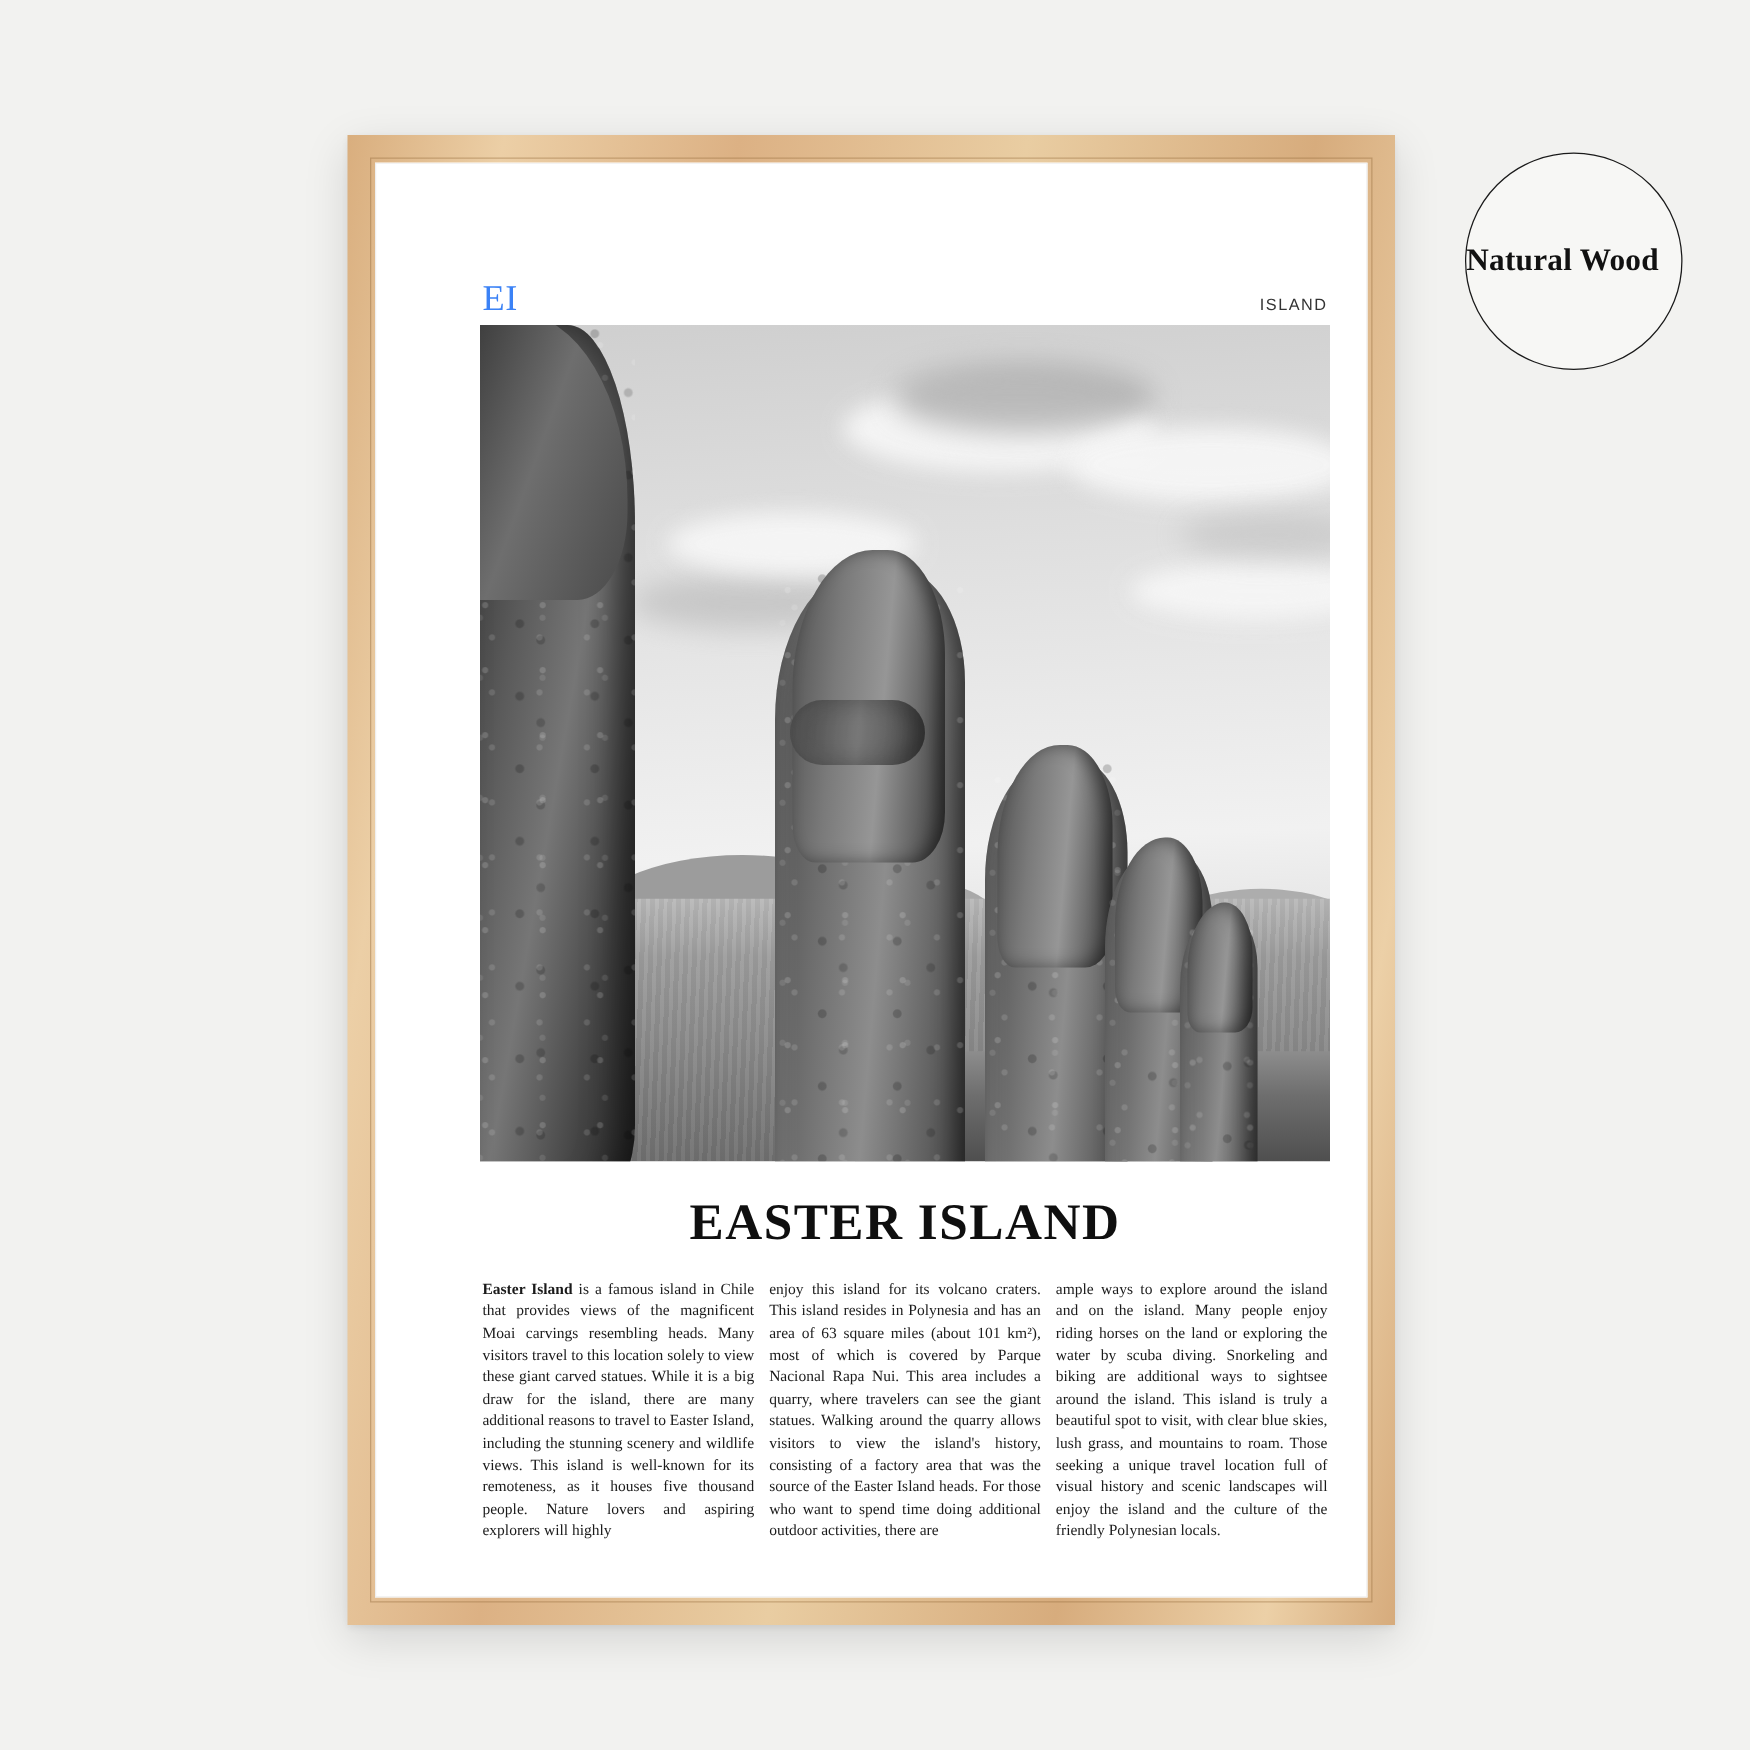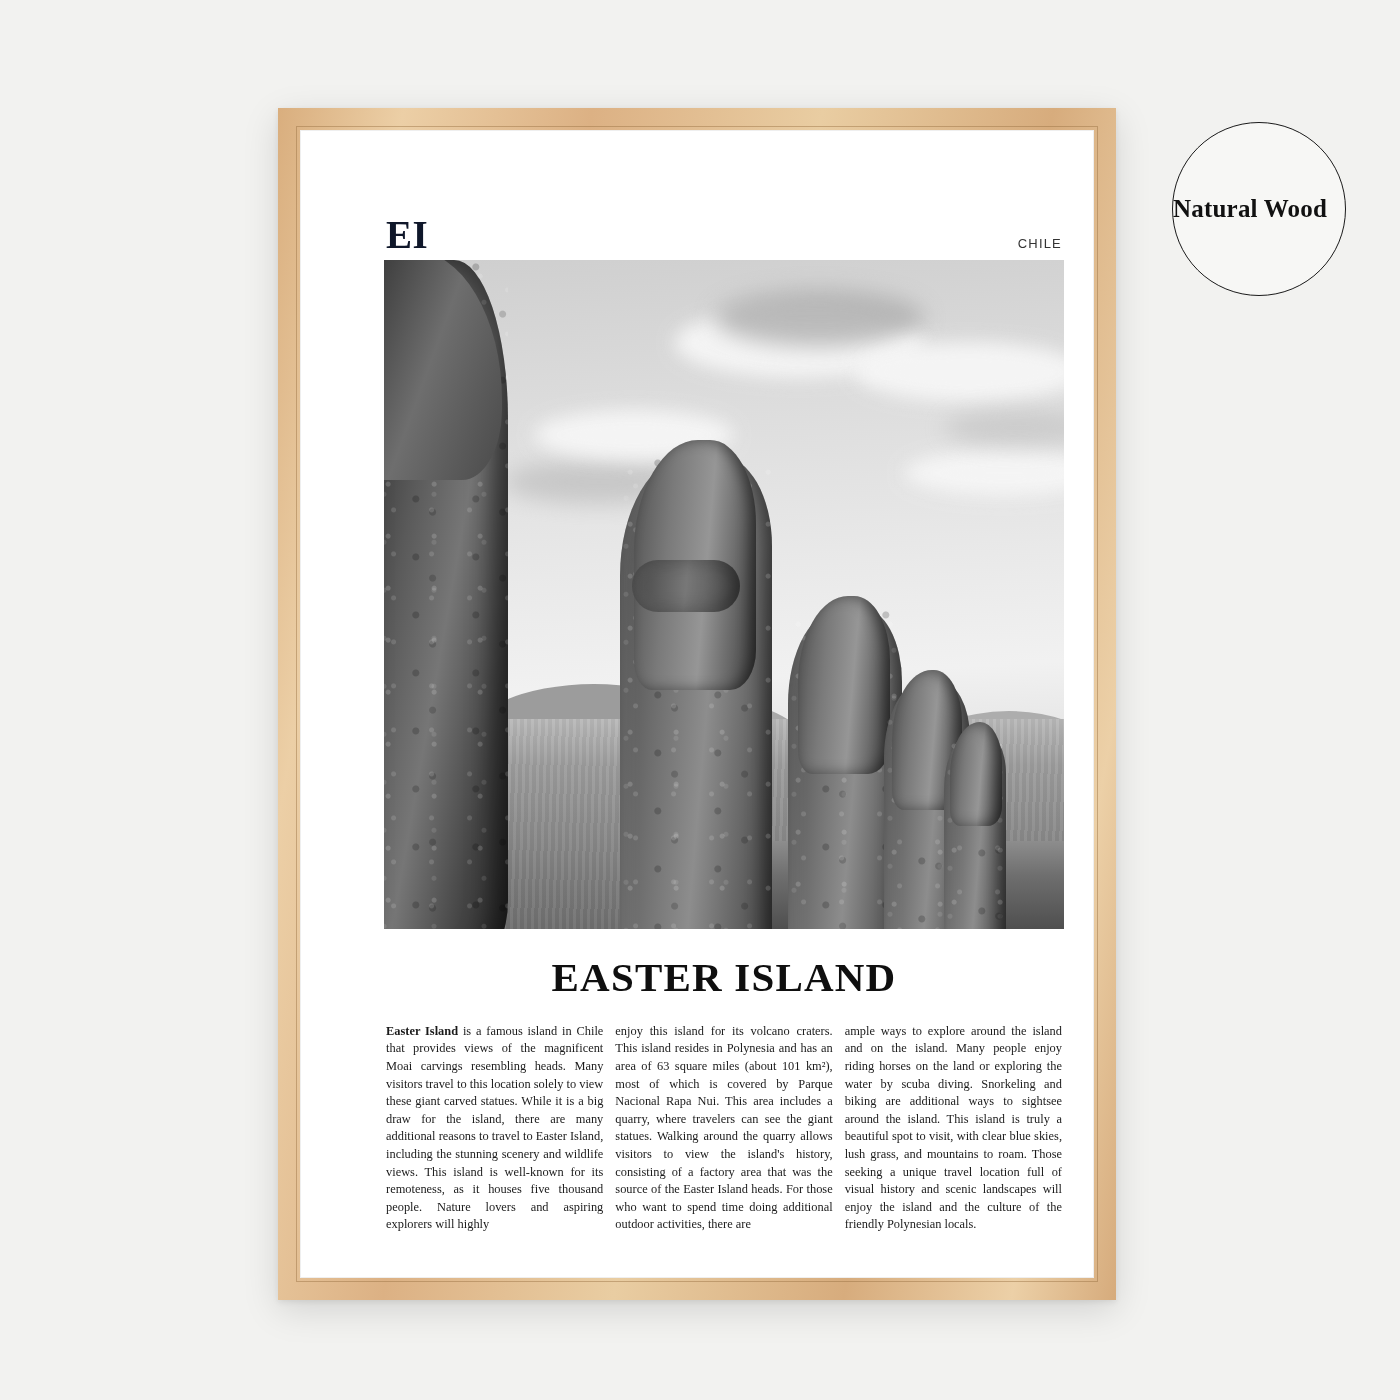--- a/index.html
+++ b/index.html
@@ -88,24 +88,24 @@
   .poster-header {
     display: flex;
     align-items: flex-end;
     justify-content: space-between;
     height: 34px;
     padding: 0 2px 6px 2px;
     box-sizing: border-box;
   }
   .poster-code {
     font-family: "Liberation Serif", serif;
-    font-weight: bold;
-    font-size: 39px;
+    font-weight: normal;
+    font-size: 29px;
     line-height: 1;
-    color: #0f172a;
+    color: #3b82f6;
     letter-spacing: 0.5px;
   }
   .poster-country {
     font-family: "Liberation Sans", sans-serif;
     font-size: 13px;
     letter-spacing: 1.2px;
     color: #333;
     padding-bottom: 3px;
   }
 
@@ -247,21 +247,21 @@
 </div>
 
 <div class="frame">
   <div class="frame-inner-bevel"></div>
   <div class="mat">
 
     <div class="poster">
 
       <div class="poster-header">
         <div class="poster-code">EI</div>
-        <div class="poster-country">CHILE</div>
+        <div class="poster-country">ISLAND</div>
       </div>
 
       <div class="photo">
         <div class="sky"></div>
 
         <div class="cloud" style="left:290px; top:48px; width:250px; height:70px;"></div>
         <div class="cloud-dark" style="left:330px; top:30px; width:210px; height:56px;"></div>
         <div class="cloud" style="left:470px; top:82px; width:230px; height:60px;"></div>
         <div class="cloud-dark" style="left:120px; top:200px; width:190px; height:44px; opacity:0.45;"></div>
         <div class="cloud" style="left:150px; top:150px; width:200px; height:50px;"></div>

